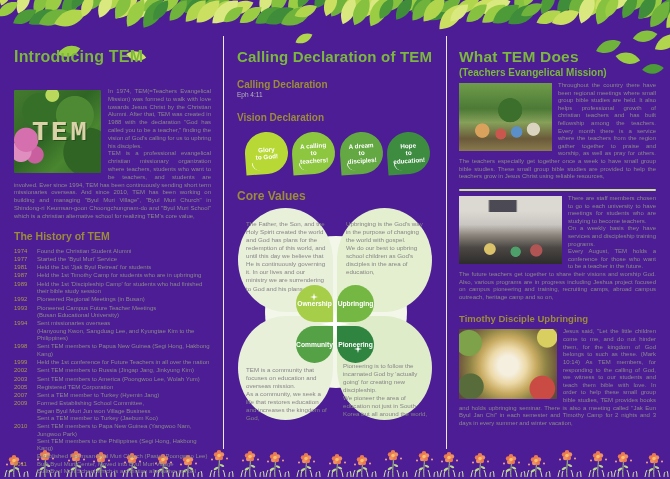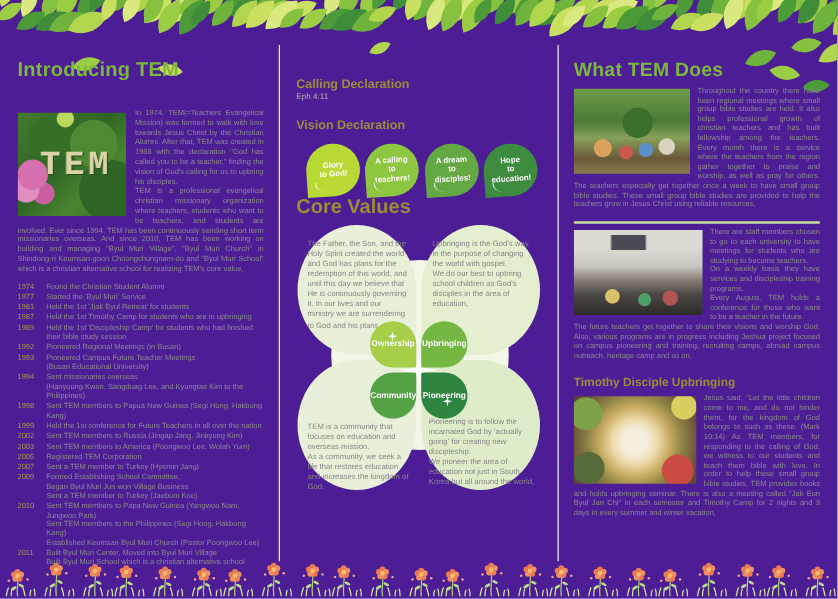--- a/index.html
+++ b/index.html
@@ -49,21 +49,21 @@
   #calling-heading{font-size:10px;margin-top:14px}
   #calling-text{font-size:10.5px;color:#8a8a8a;margin-top:3px}
   #calling-ref{font-size:6.5px;color:#b8b8b8;margin-top:1px}
   #vision-heading{font-size:10px;margin-top:14px}
   .leaf-row{display:flex;margin-top:9px;padding-left:8px}
   .vleaf{width:45px;height:42px;border-radius:52% 52% 52% 0;margin-right:4px;
     display:flex;align-items:center;justify-content:center;text-align:center;
     color:#fff;font-weight:bold;font-size:6.3px;line-height:1.18;transform:rotate(-4deg);position:relative}
   .vleaf::after{content:"";position:absolute;left:6px;bottom:4px;width:8px;height:8px;
     border-left:1px solid rgba(255,255,255,.85);border-radius:0 0 0 90%}
-  #core-heading{font-size:16px;}
+  #core-heading{font-size:12px;margin-top:15px}
   .cv-graphic{position:relative;height:220px;margin-top:5px}
   .cv-circle{position:absolute;left:28px;top:28px;width:142px;height:152px;border-radius:50%;background:#f3f7ea}
   .bigleaf{position:absolute;width:95px;height:104px}
   .bl-tl{left:1px;top:0;background:#e9f0da;border-radius:60% 60% 0 60%}
   .bl-tr{left:100px;top:0;background:#e3efcf;border-radius:60% 60% 60% 0}
   .bl-bl{left:1px;top:108px;background:#e9f0da;border-radius:60% 0 60% 60%}
   .bl-br{left:100px;top:108px;background:#dfecca;border-radius:0 60% 60% 60%}
   .cv-text{position:absolute;font-size:6.2px;line-height:1.3;color:#868686}
   #cvt-0{left:9px;top:12px;width:80px}
   #cvt-1{left:109px;top:12px;width:82px}
@@ -503,20 +503,21 @@
 
   <section id="panel-left" class="panel">
     <h1 class="green">Introducing TEM</h1>
     <div class="intro-block">
       <div class="photo intro-photo">
         <span class="tem-letters">TEM</span>
       </div>
       <p class="intro-text pre jus">In 1974, TEM(=Teachers Evangelical Mission) was formed to walk with love towards Jesus Christ by the Christian Alumni. After that, TEM was created in 1988 with the declaration "God has called you to be a teacher," finding the vision of God's calling for us to upbring his disciples.
 TEM is a professional evangelical christian missionary organization where teachers, students who want to be teachers, and students are involved. Ever since 1994, TEM has been continuously sending short term missionaries overseas. And since 2010, TEM has been working on building and managing "Byul Muri Village", "Byul Muri Church" in Shindong-ri Keumsan-goon Choongchungnam-do and "Byul Muri School" which is a christian alternative school for realizing TEM's core value,</p>
     </div>
+    <h2 id="history-title" class="olive">The History of TEM</h2>
     <div class="history-list">
 
         <div class="history-row">
           <span class="history-year">1974</span>
           <span class="history-text pre">Found the Christian Student Alumni</span>
         </div>
 
         <div class="history-row">
           <span class="history-year">1977</span>
           <span class="history-text pre">Started the 'Byul Muri' Service</span>
@@ -601,20 +602,21 @@
         <div class="history-row">
           <span class="history-year">2011</span>
           <span class="history-text pre">Built Byul Muri Center, Moved into Byul Muri Village
 Built Byul Muri School which is a christian alternative school</span>
         </div>
       </div>
 
   </section>
 
   <section id="panel-mid" class="panel">
+    <h1 class="green">Calling Declaration of TEM</h1>
     <h2 id="calling-heading" class="olive">Calling Declaration</h2>
     <p id="calling-ref">Eph 4:11</p>
 
     <h2 id="vision-heading" class="olive">Vision Declaration</h2>
     <div class="leaf-row">
       <div class="vleaf" style="background: rgb(184, 217, 53);">
         <span class="pre">Glory
 to God!</span>
         </div>
       <div class="vleaf" style="background: rgb(141, 198, 63);">
@@ -663,20 +665,21 @@
           </div>
         <div class="star"></div>
         <div class="sparkle sp1"></div>
         <div class="sparkle sp2"></div>
       </div>
     </div>
   </section>
 
   <section id="panel-right" class="panel">
     <h1 class="green">What TEM Does</h1>
+    <div id="right-subtitle">(Teachers Evangelical Mission)</div>
 
     <div class="r-body jus">
       <div id="photo-regional" class="r-photo"></div>
       <span class="pre">Throughout the country there have been regional meetings where small group bible studies are held. It also helps professional growth of christian teachers and has built fellowship among the teachers. Every month there is a service where the teachers from the region gather together to praise and worship, as well as pray for others. The teachers especially get together once a week to have small group bible studies. These small group bible studies are provided to help the teachers grow in Jesus Christ using reliable resources,</span>
     </div>
 
     <div class="divider"></div>
 
     <div class="r-body jus">
       <div id="photo-students" class="r-photo"></div>

